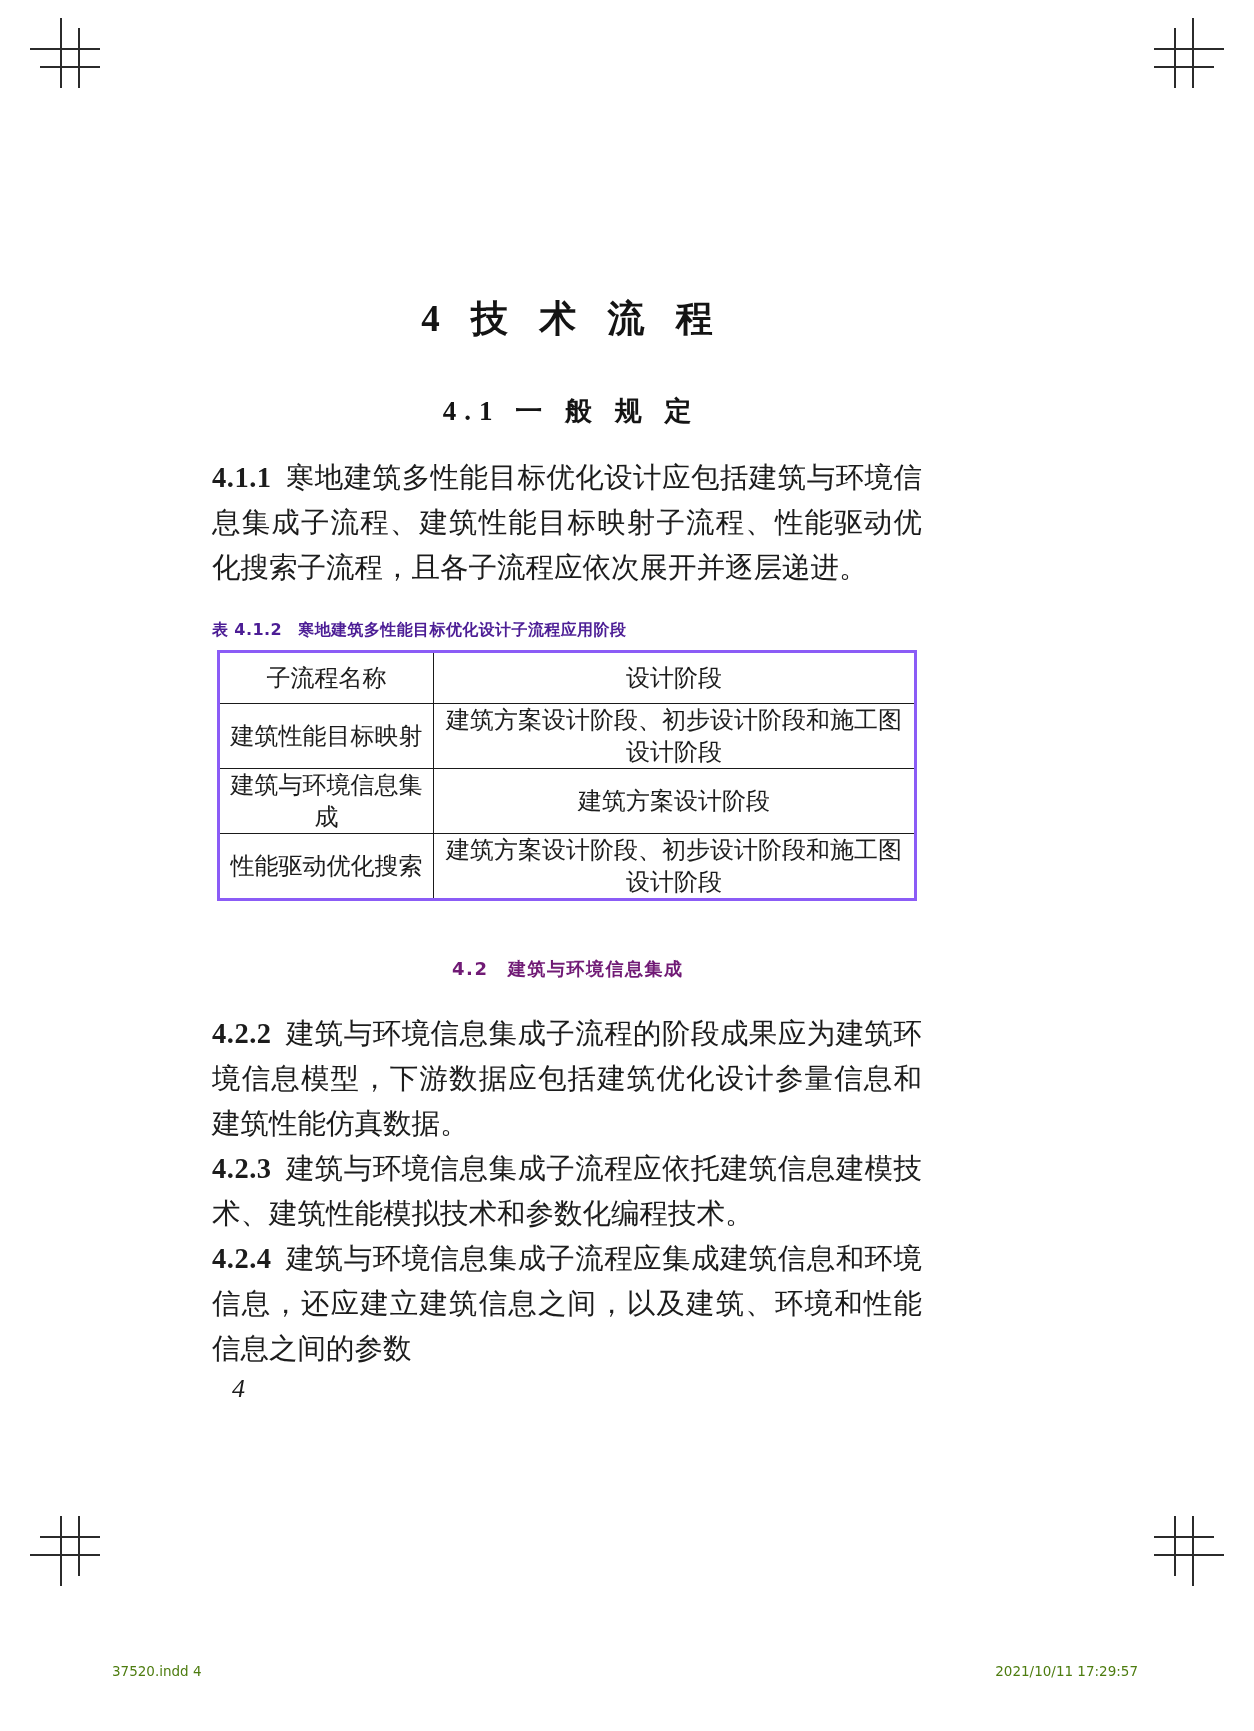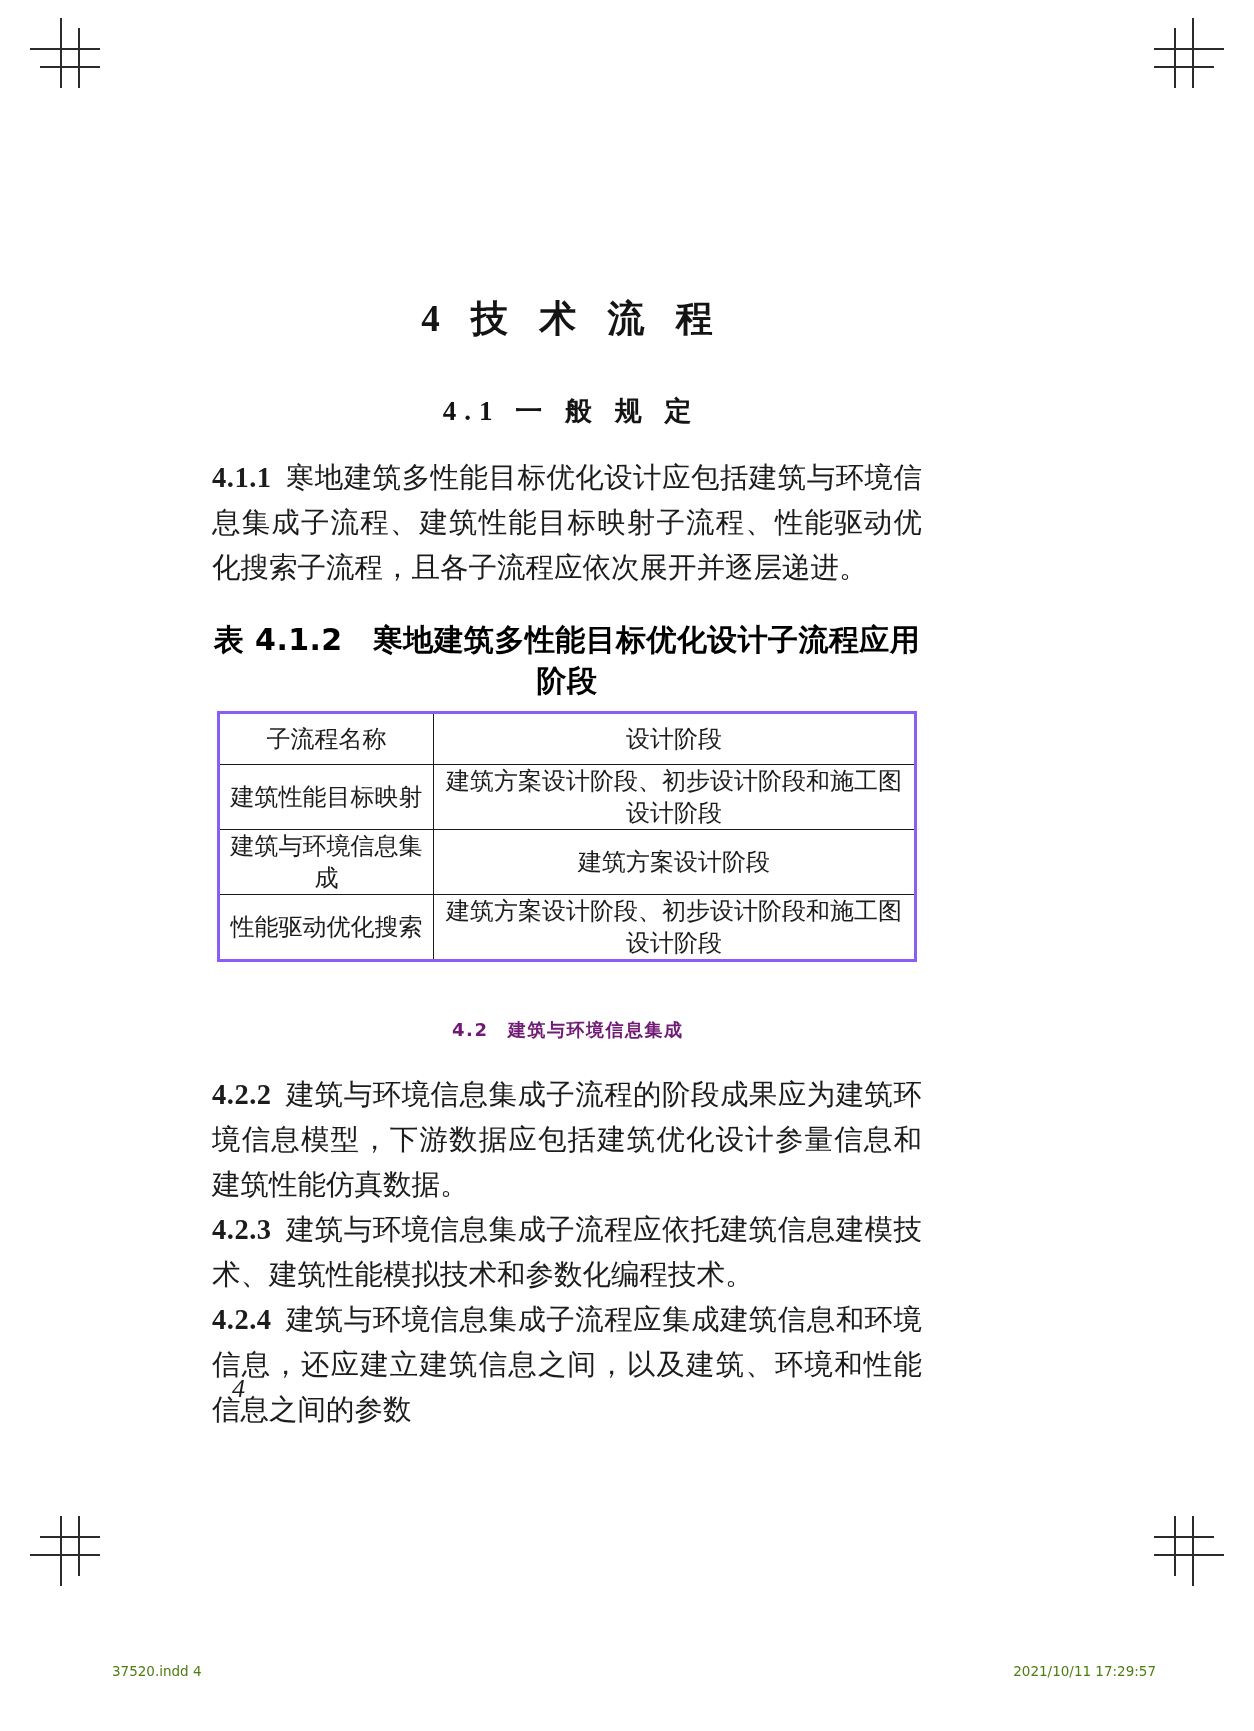--- a/index.html
+++ b/index.html
@@ -108,27 +108,26 @@
     font-family: "Liberation Serif", "DejaVu Serif", serif;
     letter-spacing: 0.5px;
     margin-right: 14px;
   }
 
   .block-41 { margin-top: 26px; }
   .block-42 { margin-top: 30px; }
 
   
   .table-caption {
-    text-align: center;
-    font-size: 30px;
+    font-size: 16px;
     font-weight: bold;
     margin: 30px 0 9px 0;
     letter-spacing: 0.4px;
     font-family: "DejaVu Sans", "Liberation Sans", sans-serif;
-    color: #000000;
+    color: #4c1d95;
   }
   table.stage-table {
     border-collapse: collapse;
     width: 700px;
     margin: 0 auto;
     table-layout: fixed;
   }
   table.stage-table td {
     border: 1.5px solid #1a1a1a;
     text-align: center;
@@ -164,21 +163,21 @@
     position: absolute;
     left: 0;
     right: 0;
     bottom: 46px;
     height: 22px;
     font-family: "DejaVu Sans", "Liberation Sans", sans-serif;
     font-size: 13.5px;
     color: #4d7c0f;
   }
   .imprint .left  { position: absolute; left: 112px; }
-  .imprint .right { position: absolute; right: 98px; }
+  .imprint .right { position: absolute; right: 116px; }
 </style>
 </head>
 <body>
 
 <div class="page">
 
   <div class="crop crop-tl">
     <div class="h h1"></div>
       <div class="v v1"></div>
     <div class="h h2"></div>

